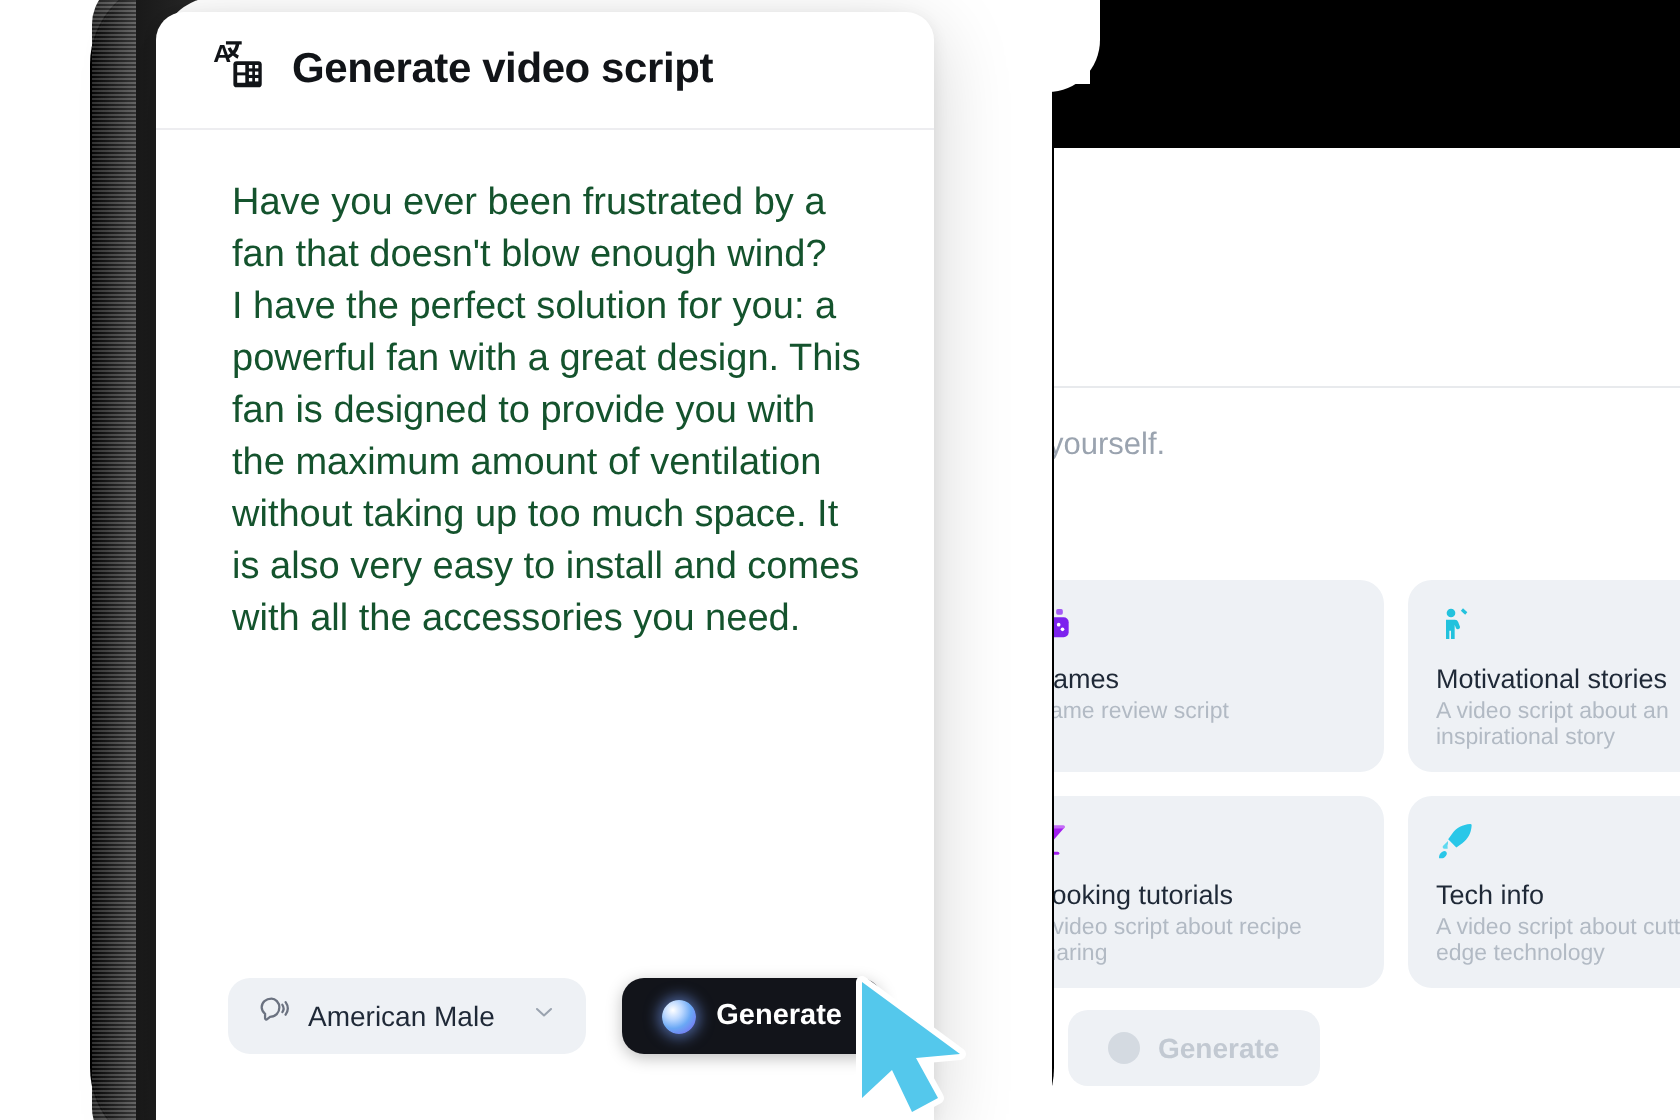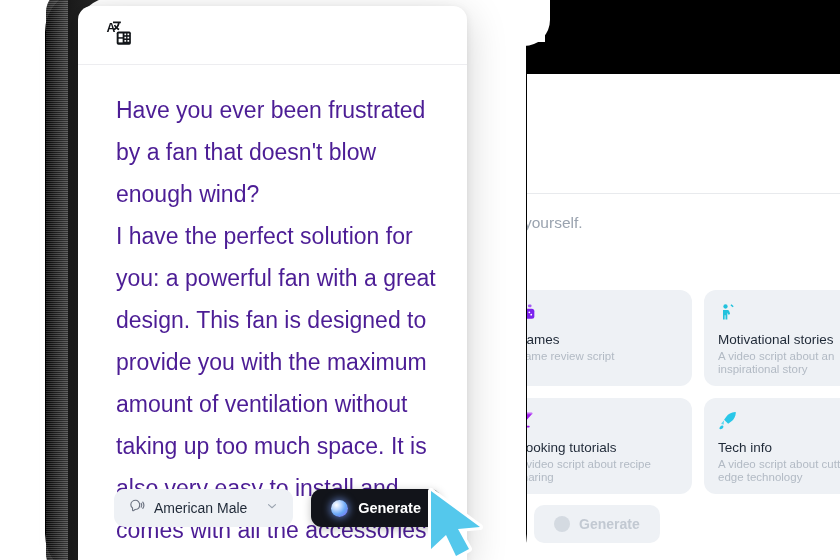--- a/index.html
+++ b/index.html
@@ -127,21 +127,21 @@
     border-bottom:1px solid #ededf0;
   }
   .modal-title {
     font-size:21px; font-weight:bold; color:#111418;
     letter-spacing:-0.2px; white-space:nowrap;
   }
   .modal-body {
     padding:24px 30px 0 38px;
   }
   .script-p {
-    font-size:23px; line-height:42px; color:#4c1d95;
+    font-size:19px; line-height:26px; color:#14532d;
   }
   .script-p + .script-p { }
 
   .modal-footer {
     position:absolute; left:0; right:0; bottom:33px;
     padding:0 26px 0 36px;
     display:flex; align-items:center; gap:18px;
   }
   .m-voice {
     display:flex; align-items:center; justify-content:space-between;
@@ -292,20 +292,21 @@
           <rect x="11.2" y="12" width="3.6" height="3.3" fill="#fff"></rect>
           <rect x="11.2" y="16.6" width="3.6" height="3.3" fill="#fff"></rect>
           <rect x="16.4" y="12" width="1.5" height="1.5" fill="#fff"></rect>
           <rect x="19.1" y="12" width="1.5" height="1.5" fill="#fff"></rect>
           <rect x="16.4" y="14.9" width="1.5" height="1.5" fill="#fff"></rect>
           <rect x="19.1" y="14.9" width="1.5" height="1.5" fill="#fff"></rect>
           <rect x="16.4" y="17.8" width="1.5" height="1.5" fill="#fff"></rect>
           <rect x="19.1" y="17.8" width="1.5" height="1.5" fill="#fff"></rect>
         </svg>
       </span>
+      <span class="modal-title">Generate video script</span>
     </div>
 
     <div class="modal-body">
       <p class="script-p">Have you ever been frustrated by a fan that doesn't blow enough wind?</p>
       <p class="script-p">I have the perfect solution for you: a powerful fan with a great design. This fan is designed to provide you with the maximum amount of ventilation without taking up too much space. It is also very easy to install and comes with all the accessories you need.</p>
     </div>
 
     <div class="modal-footer">
       <div class="m-voice">
         <div class="vleft">

